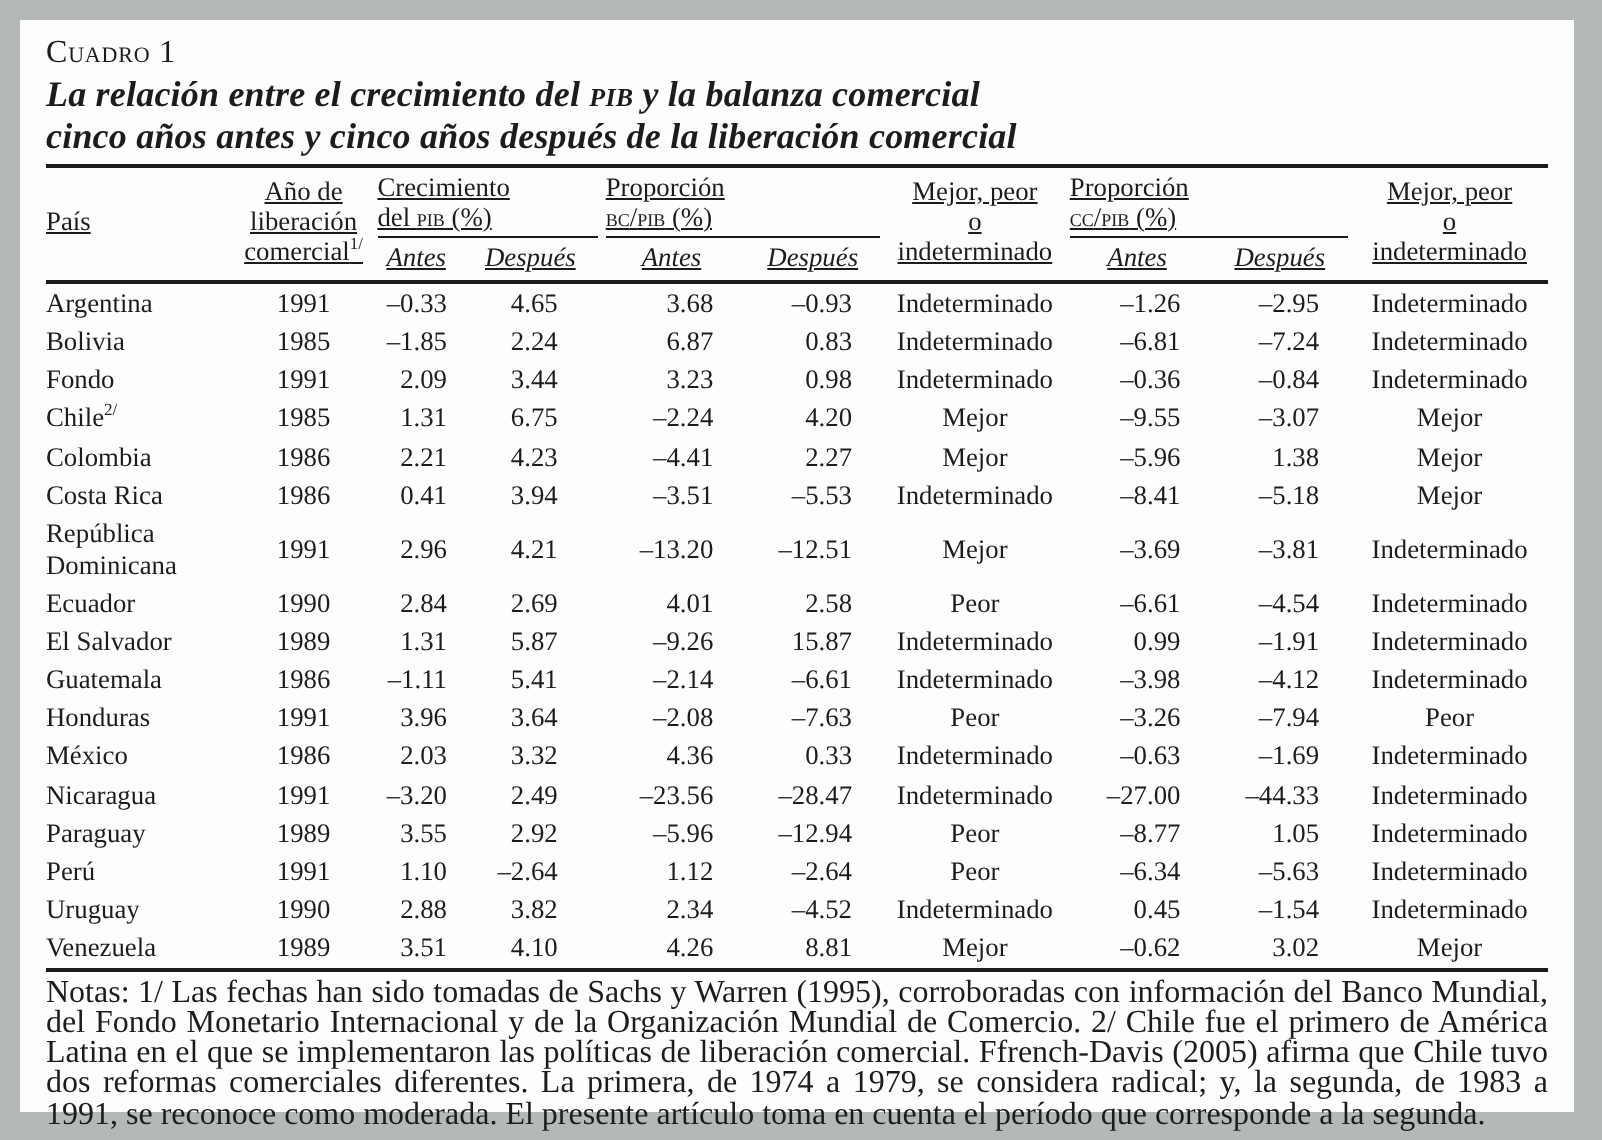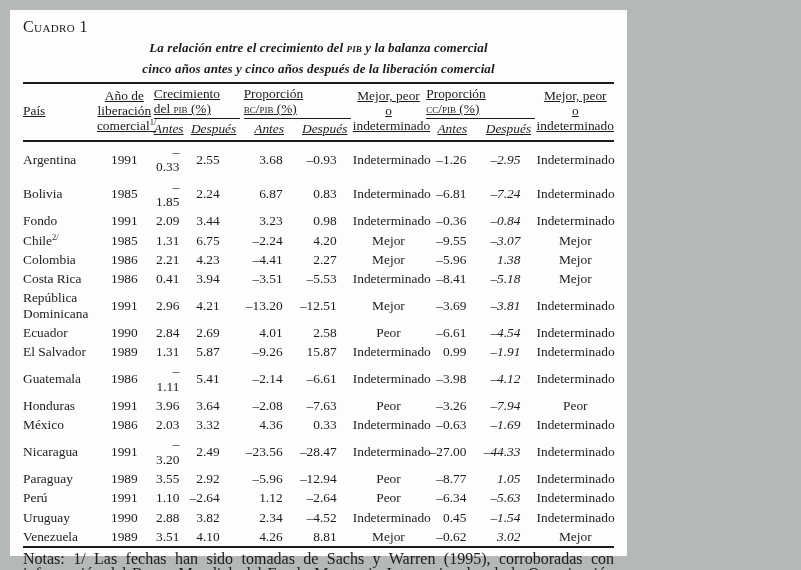--- a/index.html
+++ b/index.html
@@ -11,37 +11,36 @@
   html, body {
     width: 801px; height: 570px;
     background: var(--frame);
     font-family: "Liberation Serif", "DejaVu Serif", serif;
     color: var(--ink);
     overflow: hidden;
   }
   .page {
     position: absolute;
     left: 10px; top: 10px;
-    width: 617px; height: 546px;
+    width: 777px; height: 546px;
     background: var(--page);
     padding: 7px 13px 0 13px;
   }
   .doc-label {
     font-variant: small-caps;
     font-size: 16px;
     letter-spacing: 0.4px;
     line-height: 20px;
   }
   .doc-title {
     font-style: italic;
     font-weight: 600;
-    font-size: 13px;
+    font-size: 18px;
     line-height: 21px;
     letter-spacing: 0.1px;
-    text-align: center;
   }
   .sc { font-variant: small-caps; }
   table {
     width: 100%;
     border-collapse: collapse;
     border-top: 2px solid var(--ink);
     margin-top: 3px;
     table-layout: fixed;
   }
   col.c-country  { width: 12.5%; }
@@ -101,21 +100,21 @@
     vertical-align: middle;
   }
   tbody td.c-country { text-align: left; }
   tbody td.c-year, tbody td.c-verdict { text-align: center; }
   tbody td.c-num { text-align: right; }
   tbody td:nth-child(3) { padding-right: 6px; }
   tbody td:nth-child(4) { padding-right: 22px; }
   tbody td:nth-child(5) { padding-right: 14px; }
   tbody td:nth-child(6) { padding-right: 16px; }
   tbody td:nth-child(8) { padding-right: 14px; }
-  tbody td:nth-child(9) { padding-right: 16px; font-style: italic; }
+  tbody td:nth-child(9) { padding-right: 16px; }
   tbody tr:last-child td { border-bottom: 2px solid var(--ink); }
   .notes {
     margin-top: 3px;
     font-size: 16px;
     line-height: 15.2px;
     text-align: justify;
   }
   .source {
     font-size: 12.6px;
     line-height: 15.2px;
@@ -188,21 +187,21 @@
         <th>Antes</th>
         <th>Después</th>
       </tr>
     </thead>
     <tbody>
 
     <tr>
         <td class="c-country"><span class="cname">Argentina</span><sup></sup></td>
         <td class="c-year">1991</td>
         <td class="c-num">–0.33</td>
-        <td class="c-num">2.55</td>
+        <td class="c-num">4.65</td>
         <td class="c-num">3.68</td>
         <td class="c-num">–0.93</td>
         <td class="c-verdict">Indeterminado</td>
         <td class="c-num">–1.26</td>
         <td class="c-num">–2.95</td>
         <td class="c-verdict">Indeterminado</td>
       </tr>
         <tr>
         <td class="c-country"><span class="cname">Bolivia</span><sup></sup></td>
         <td class="c-year">1985</td>

